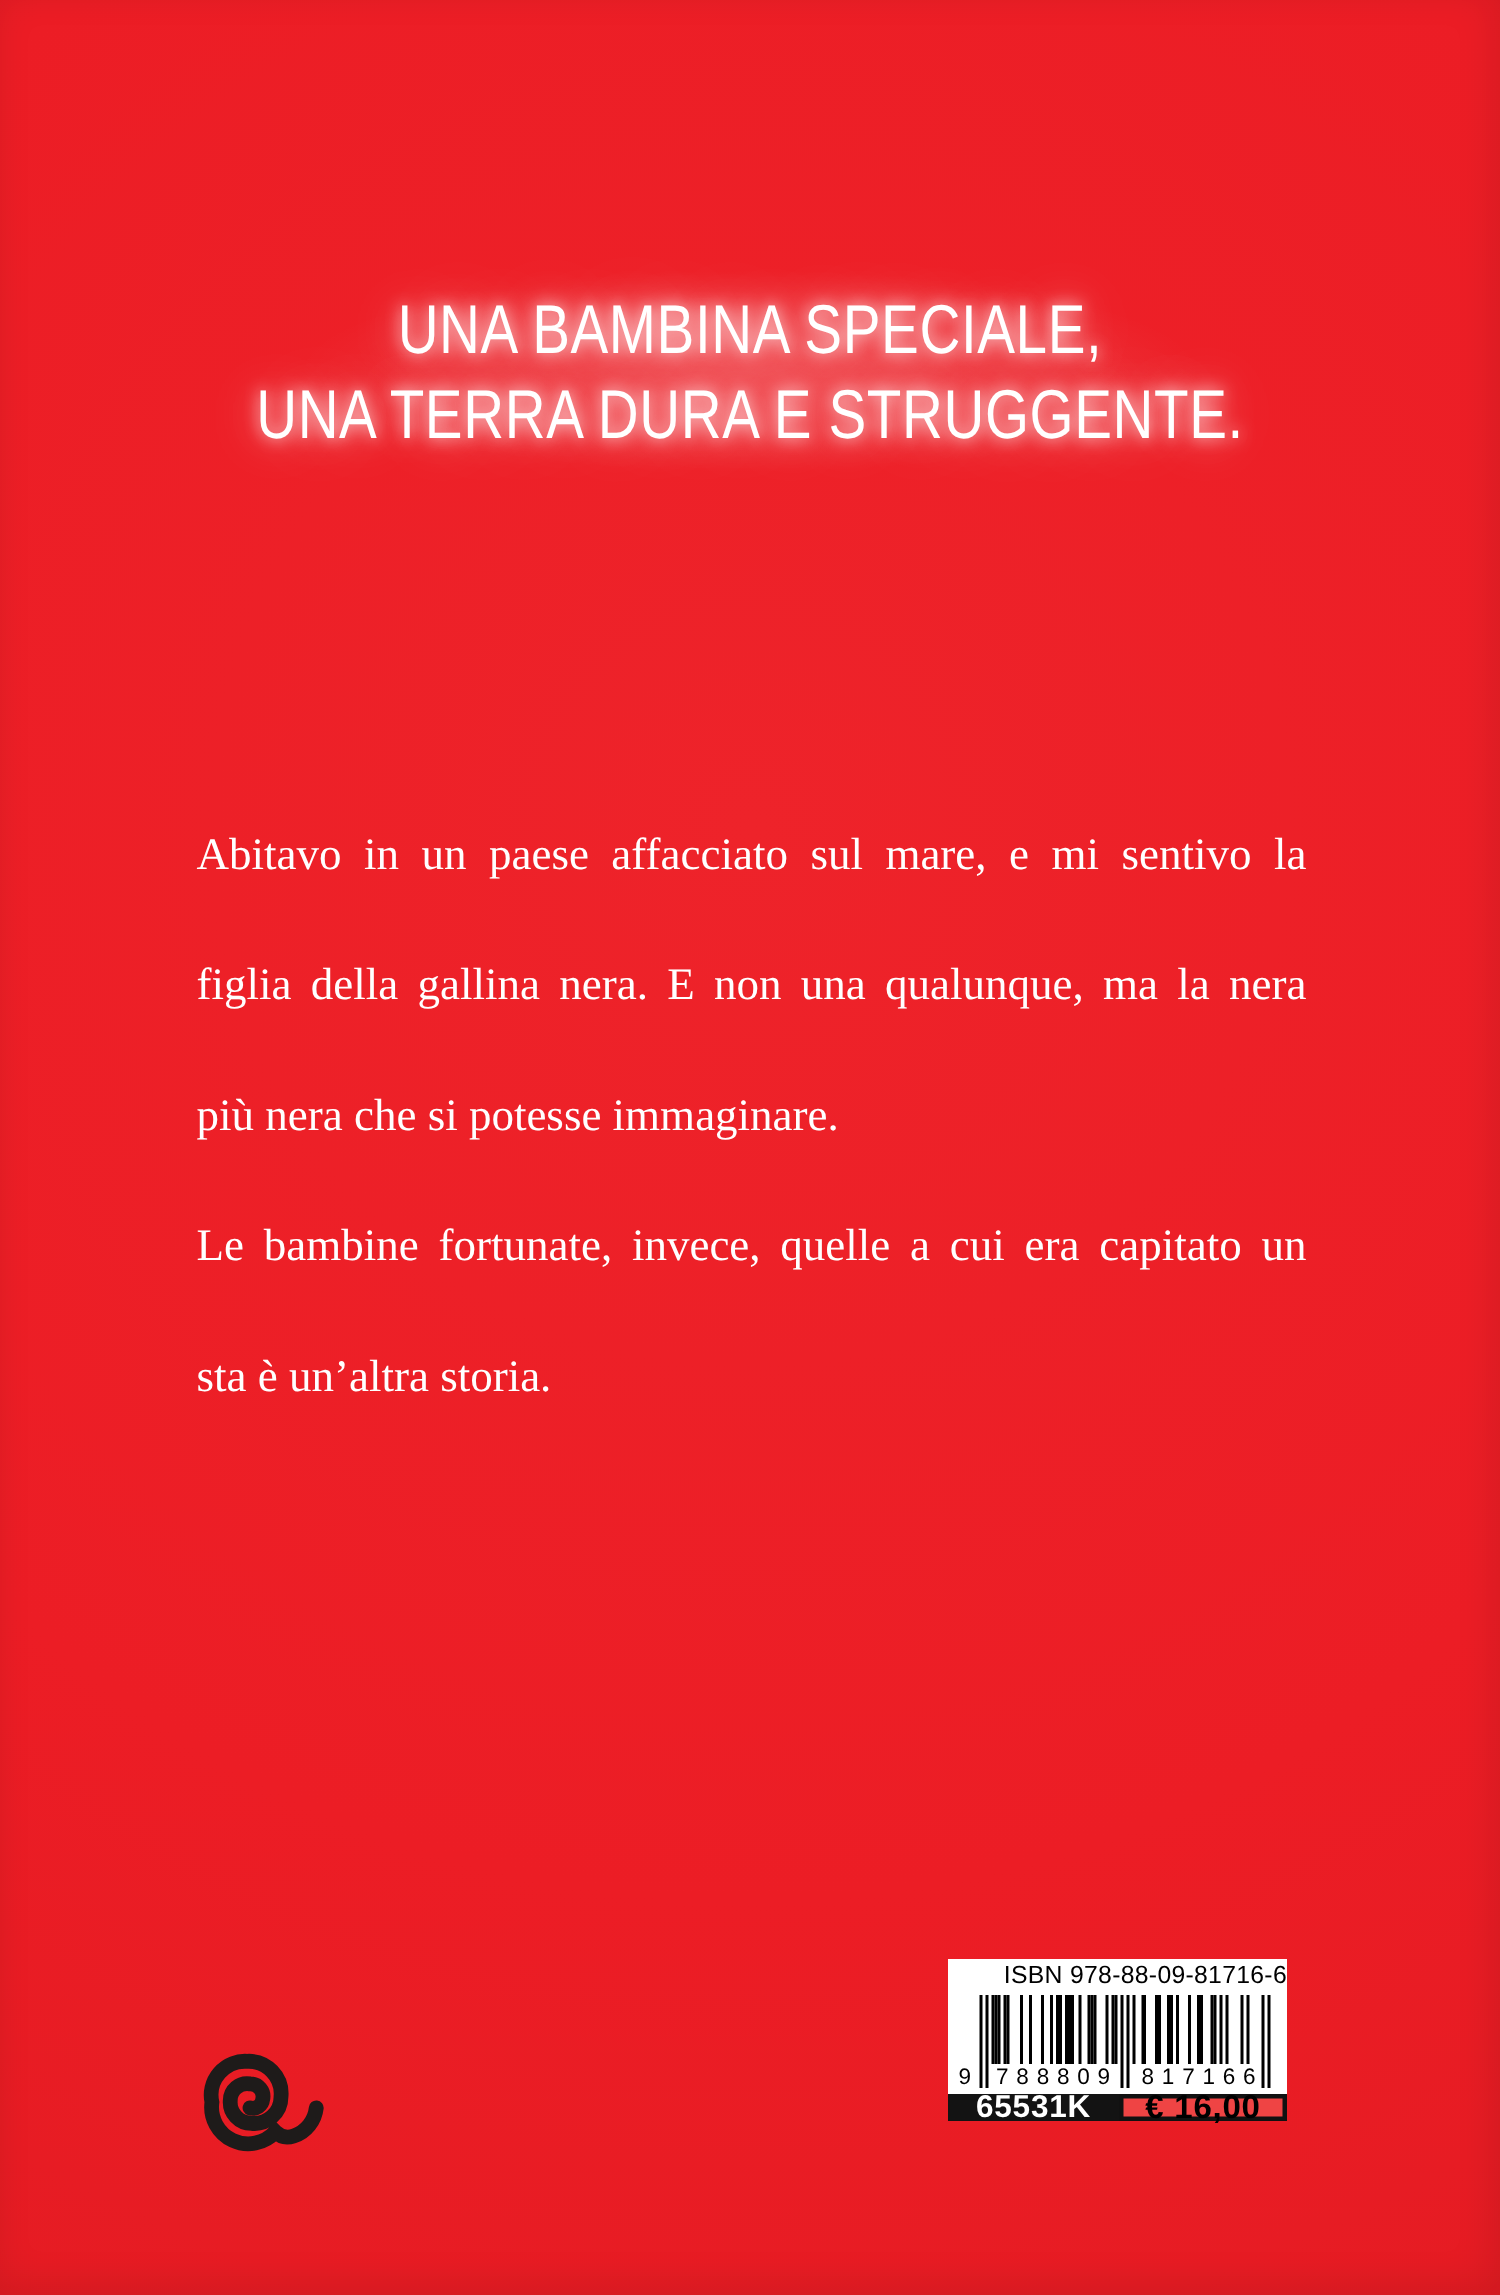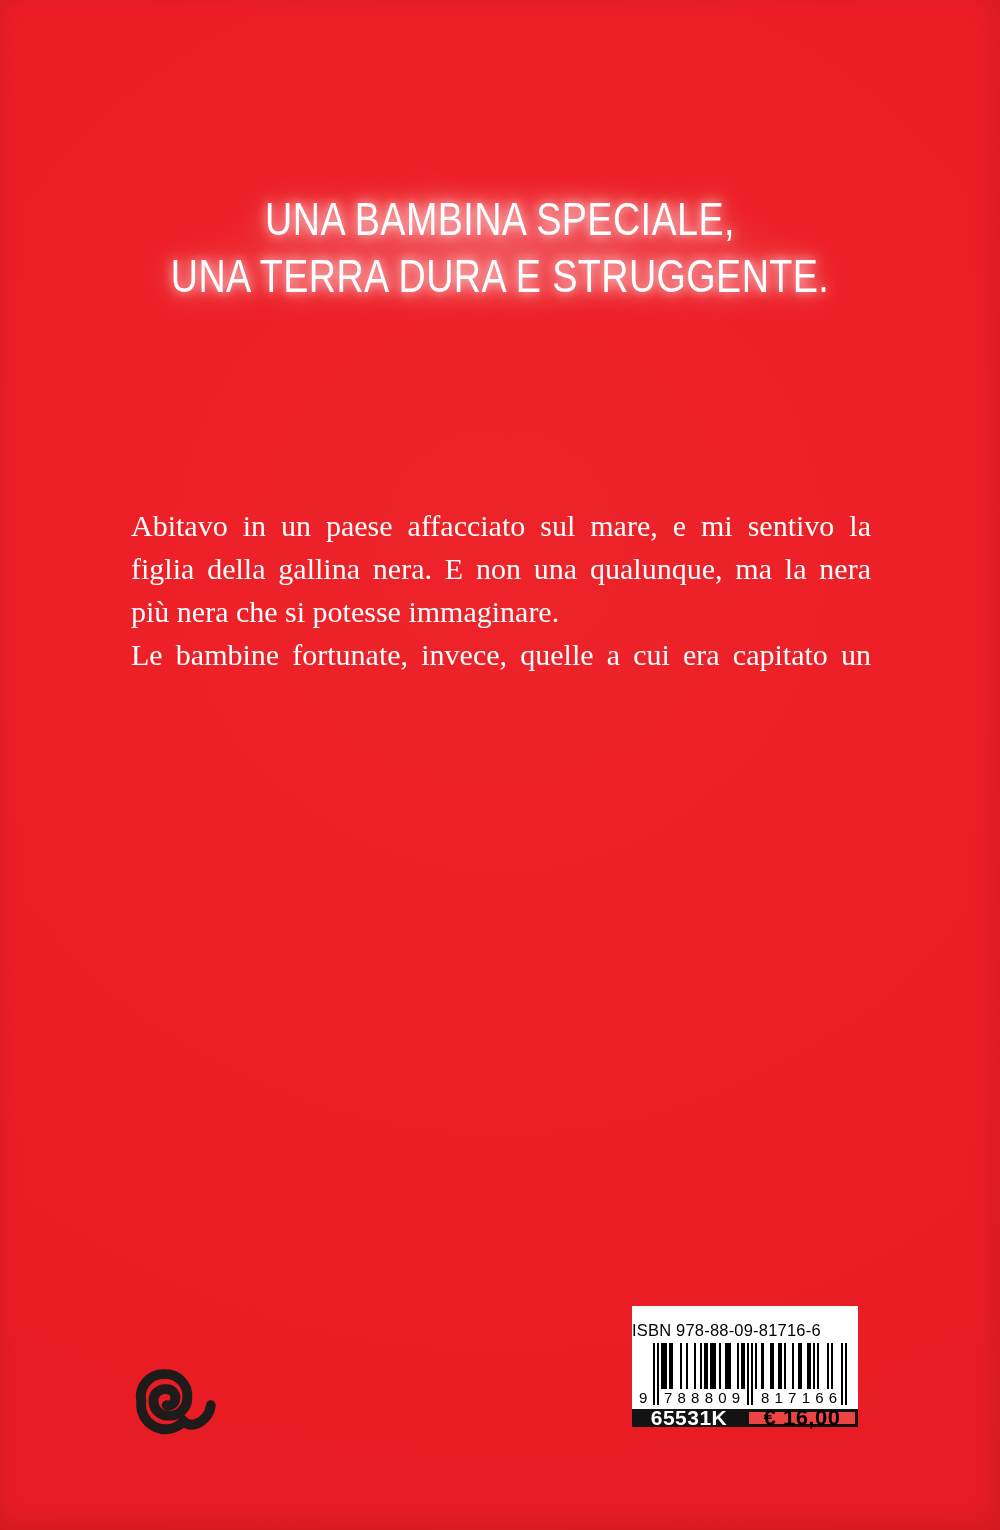--- a/index.html
+++ b/index.html
@@ -49,21 +49,21 @@
   .excerpt {
     position: absolute;
     left: 131px;
     top: 504px;
     width: 740px;
     color: #ffffff;
     font-family: "Liberation Serif", serif;
     font-size: 30px;
     line-height: 43px;
   }
-  .jline { text-align: justify; text-align-last: justify; white-space: normal; }
+  .jline { text-align: justify; text-align-last: justify; white-space: normal; margin-top: 44px; }
   .jlast { text-align-last: left; }
 
   
   .logo {
     position: absolute;
     left: 130px;
     top: 1365px;
     width: 94px;
     height: 72px;
   }
@@ -72,22 +72,22 @@
   .barcode-block {
     position: absolute;
     left: 632px;
     top: 1306px;
     width: 226px;
     background: #ffffff;
   }
   .isbn-text {
     font-size: 16.5px;
     color: #000000;
-    text-align: left;
-    padding-top: 15px;
+    text-align: right;
+    padding-top: 2px;
     letter-spacing: 0.2px;
   }
   .barcode-wrap {
     position: relative;
     width: 212px;
     height: 64px;
     margin: 3px auto 2px auto;
   }
   .bars { position: absolute; left: 14px; top: 0; display: flex; }
   .m { width: 2.06px; height: 46px; flex: none; }
@@ -138,20 +138,21 @@
   </div>
 
   <div class="excerpt">
     <div>
         <div class="jline">Abitavo in un paese affacciato sul mare, e mi sentivo la</div>
         <div class="jline">figlia della gallina nera. E non una qualunque, ma la nera</div>
         <div class="jline jlast">più nera che si potesse immaginare.</div>
       </div>
     <div>
         <div class="jline">Le bambine fortunate, invece, quelle a cui era capitato un</div>
+        <div class="jline jlast">sta è un’altra storia.</div>
       </div>
   </div>
 
   <div class="logo">
     <svg viewBox="0 0 100 75" width="94" height="72" aria-hidden="true">
       <path d="M 86,42
                C 85,51 79,59 70,62
                C 64,64 60,62 57,59
                A 26,26 0 0 1 12,38
                A 24,24 0 0 1 37,9

